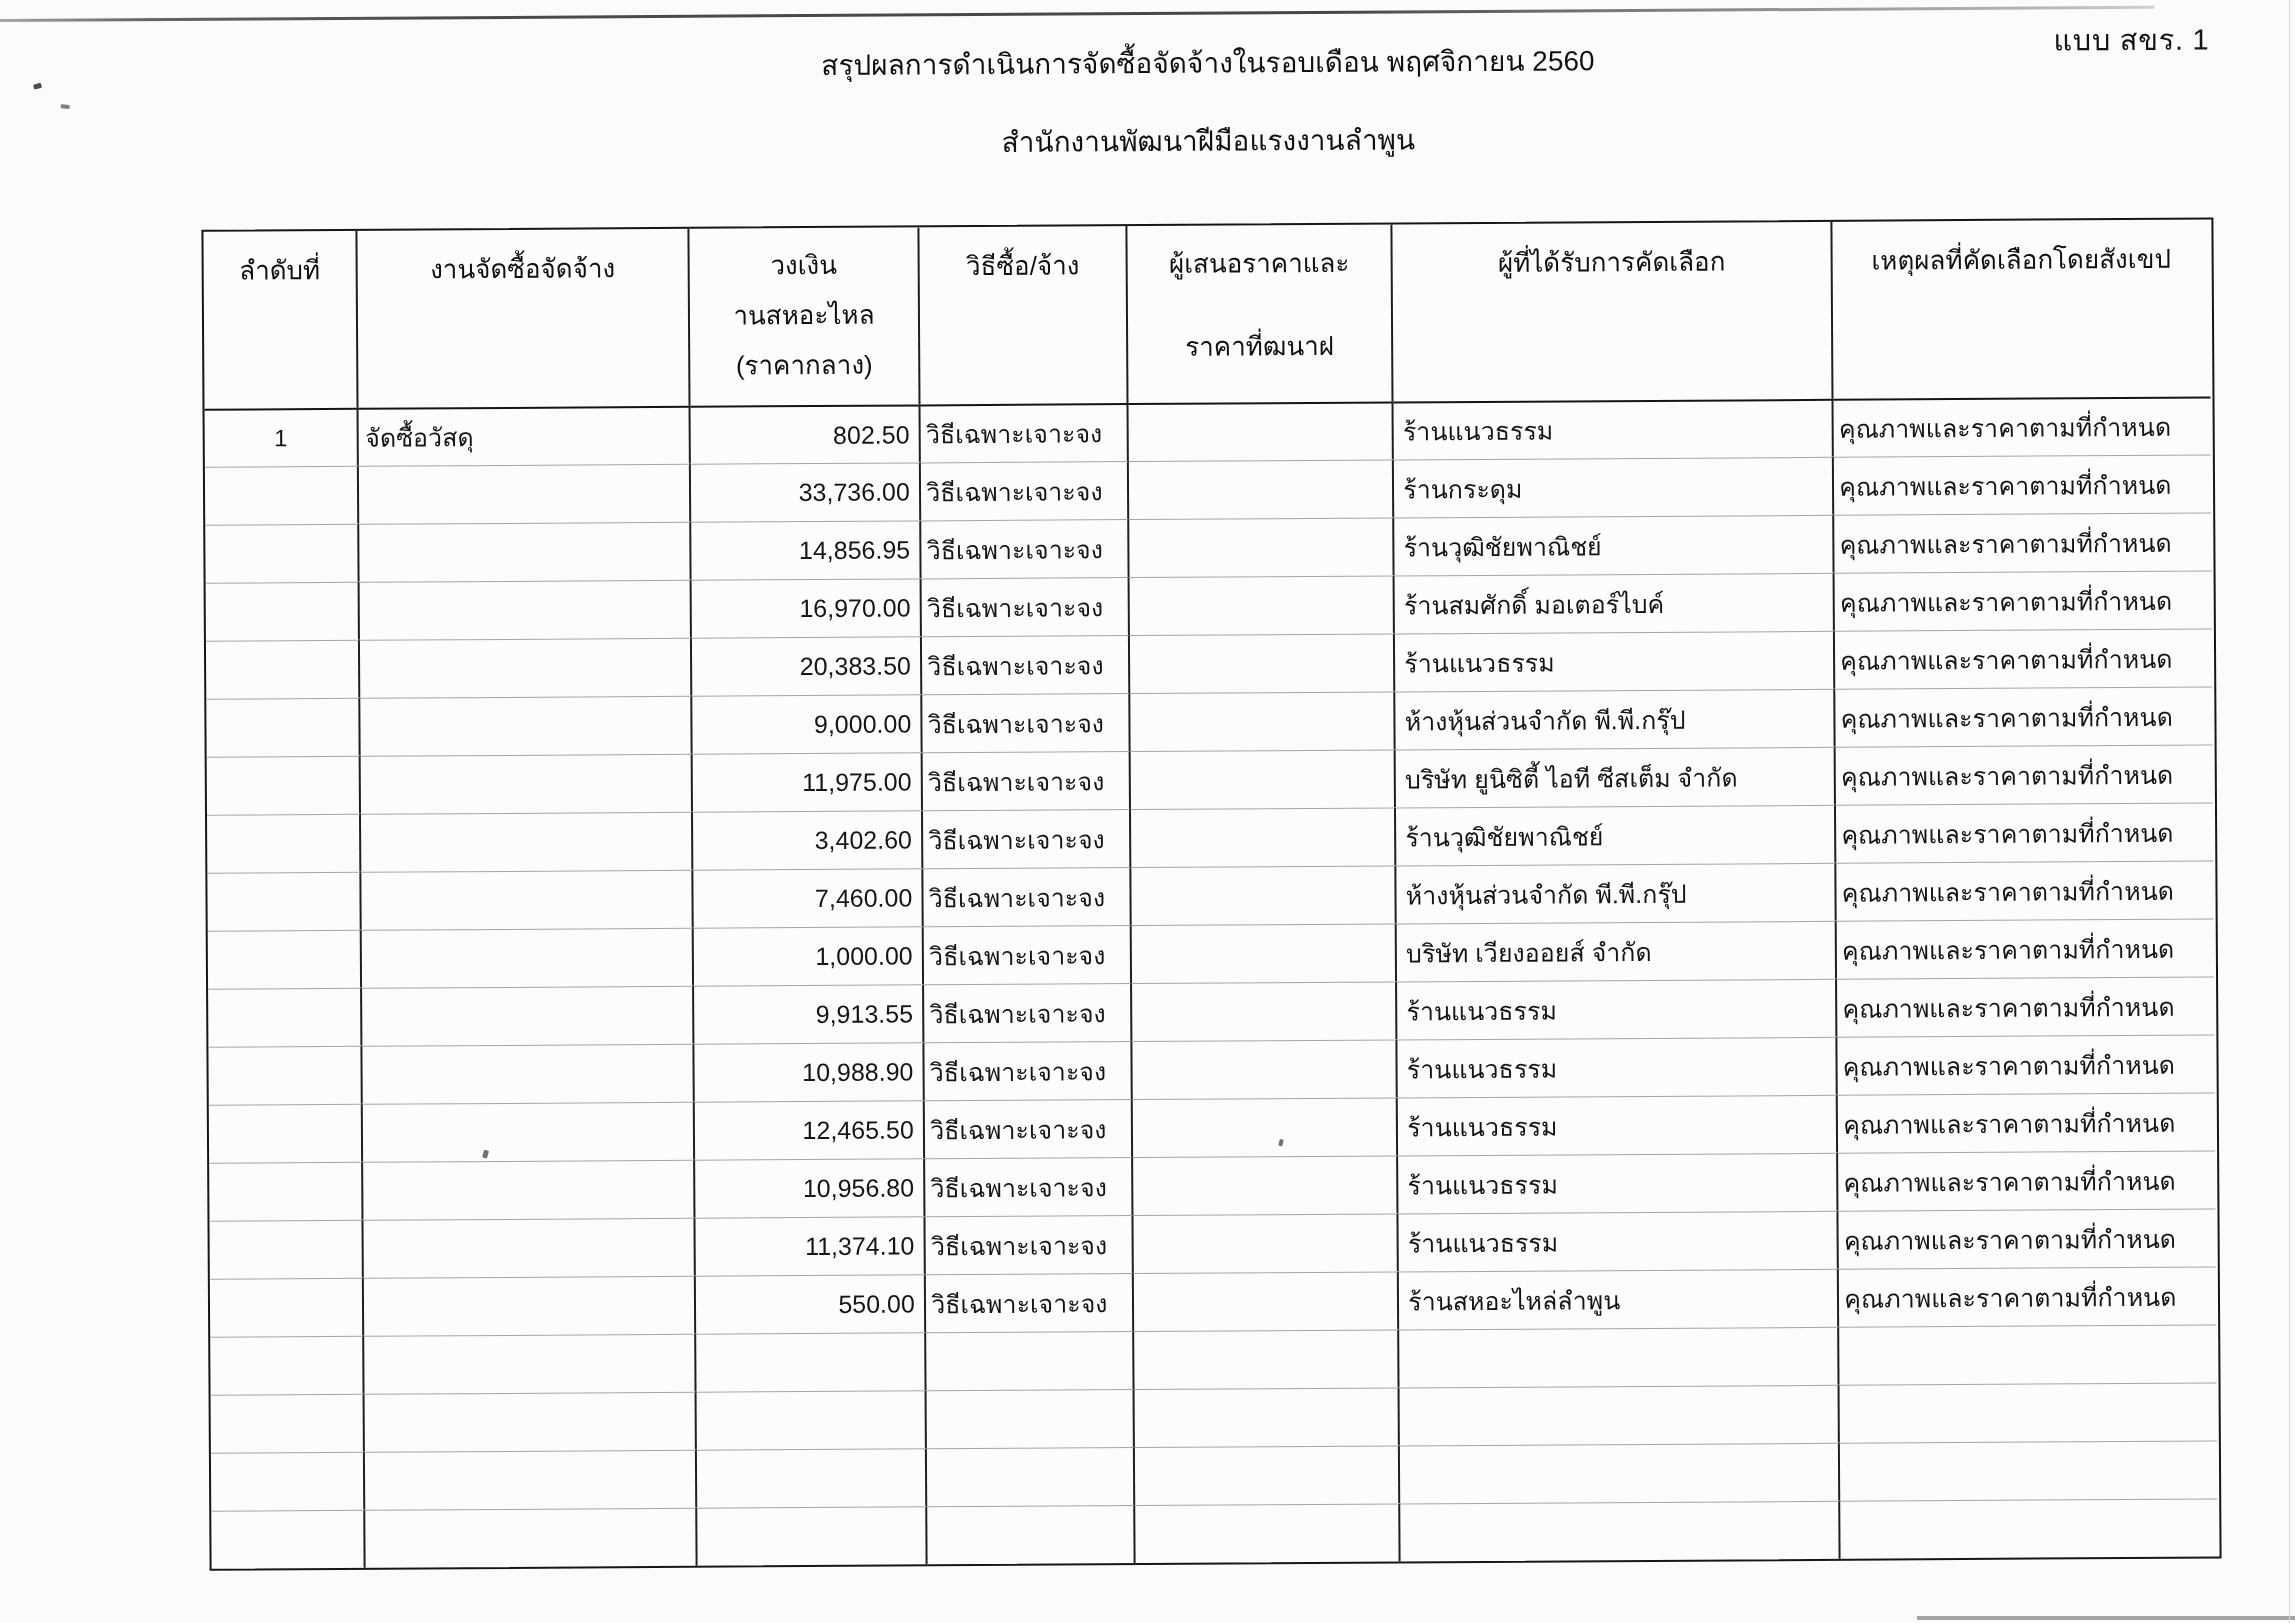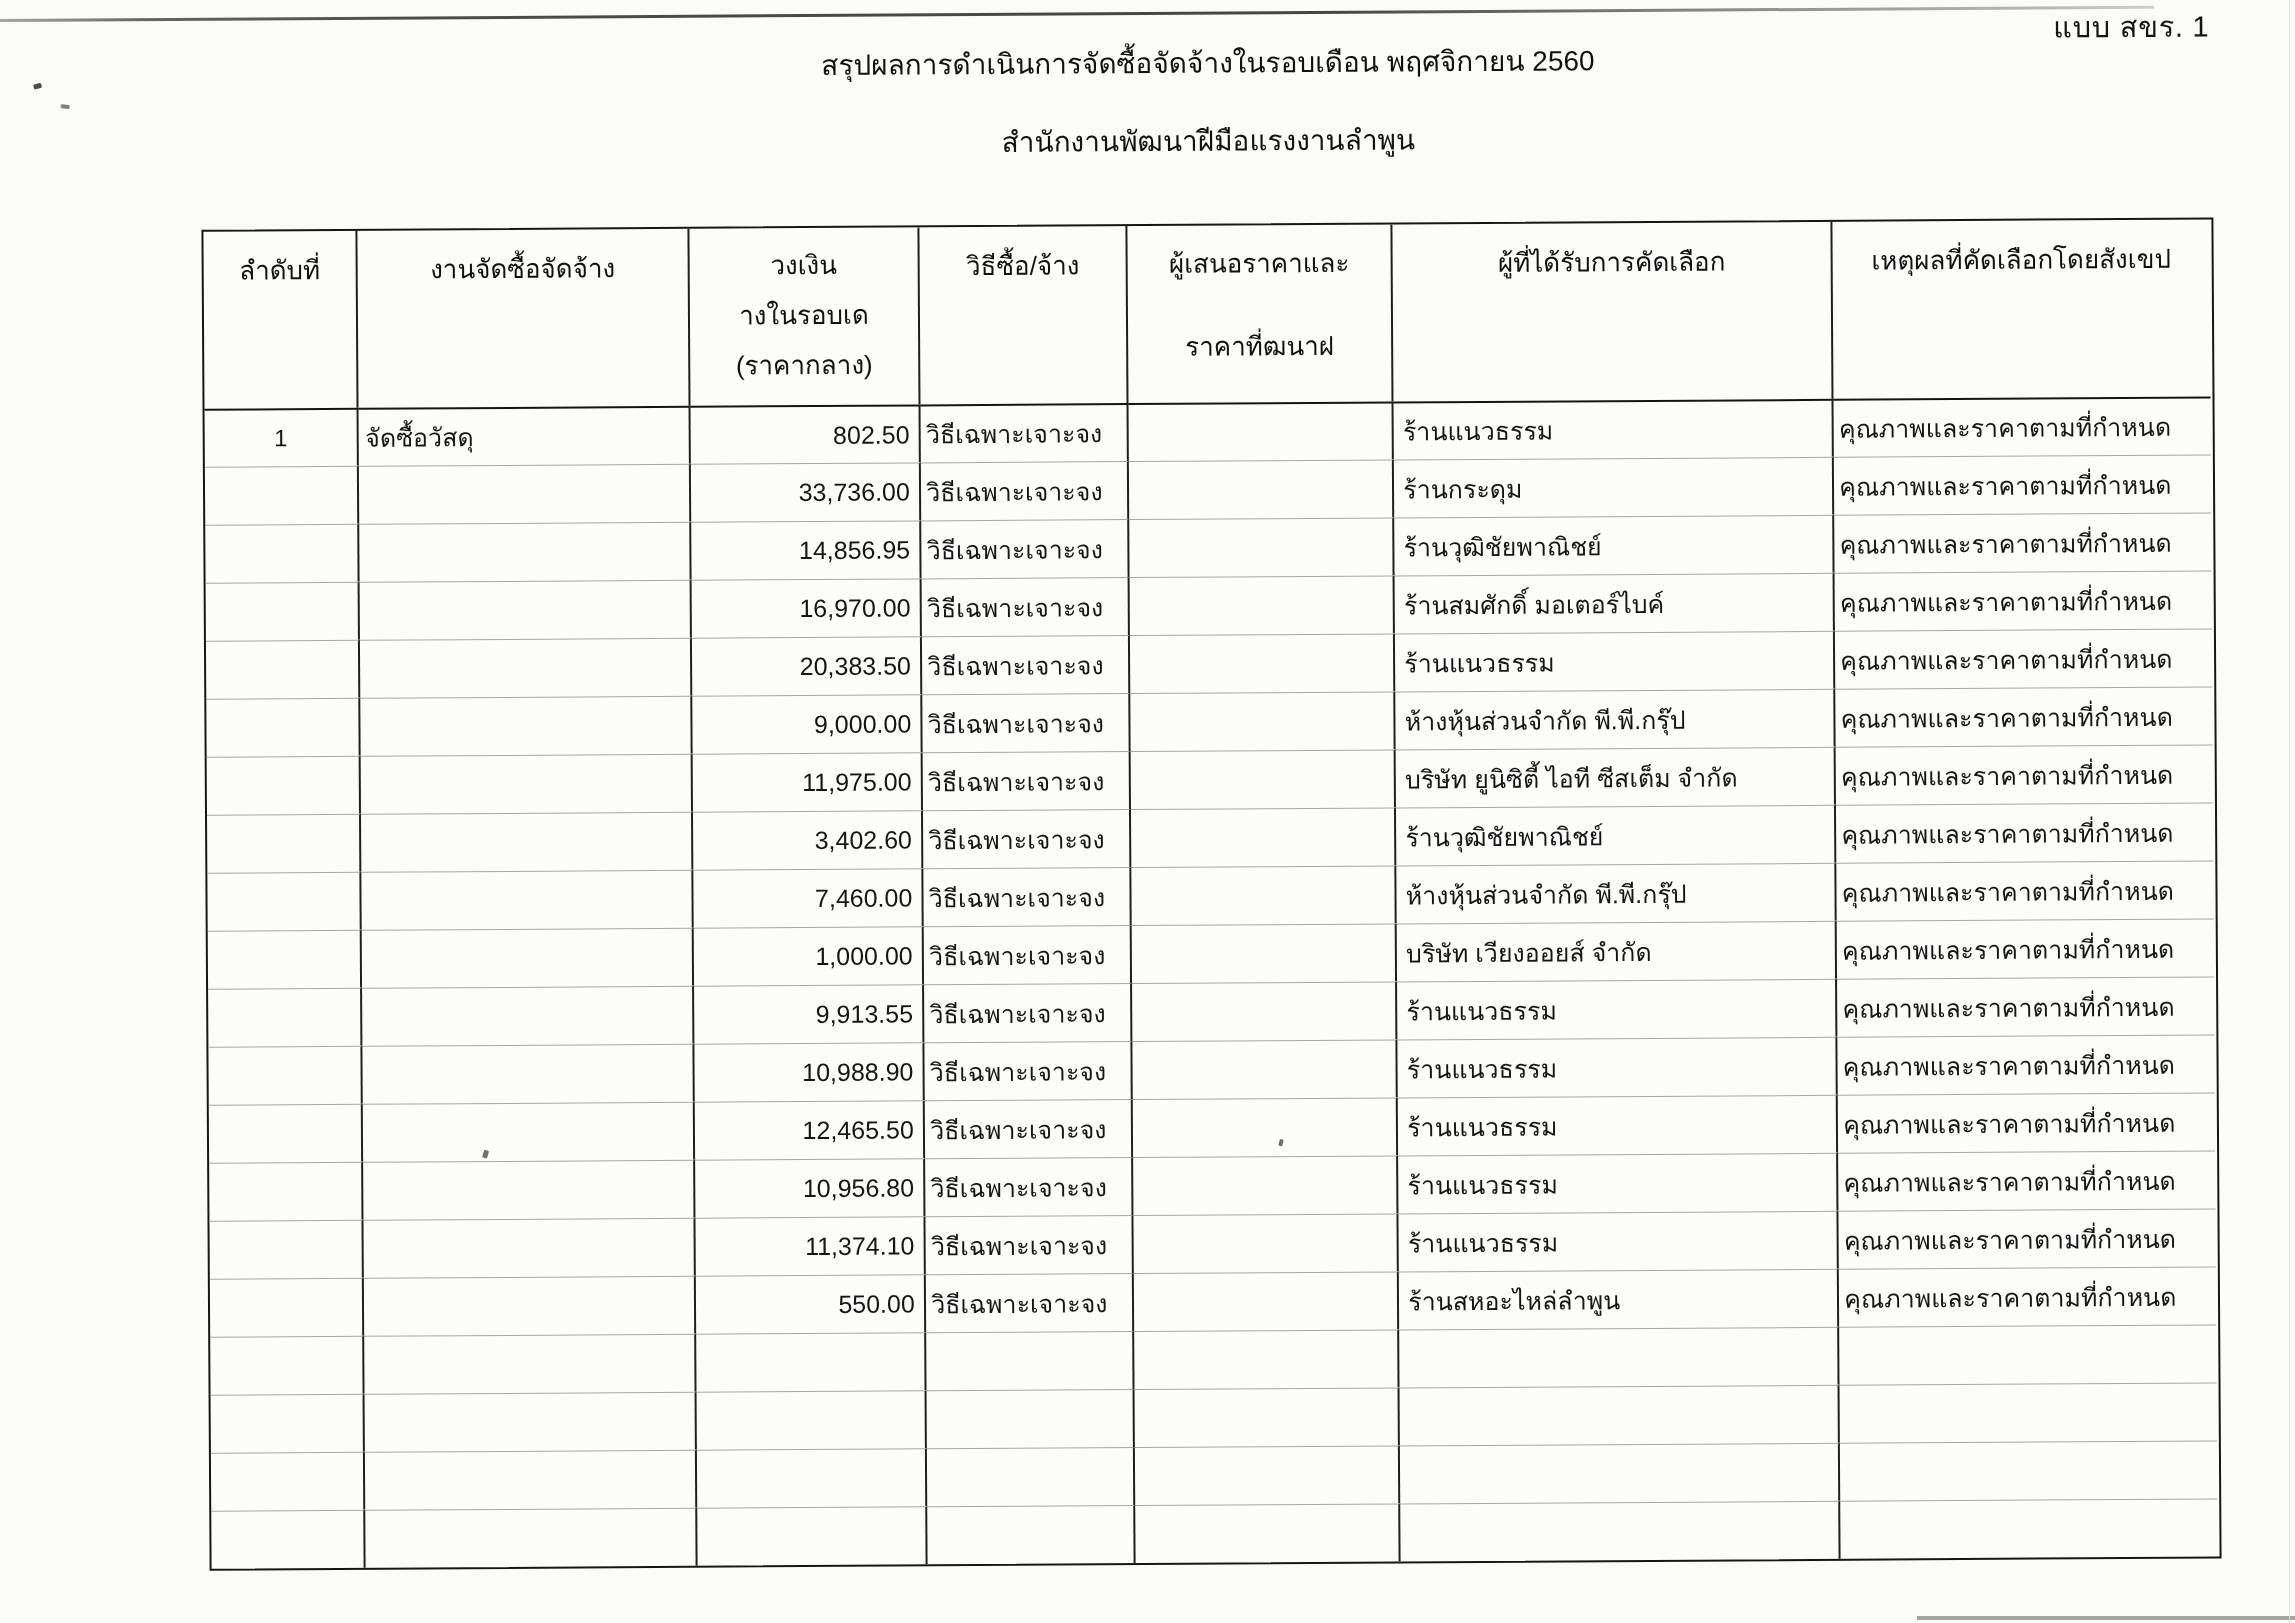--- a/index.html
+++ b/index.html
@@ -27,21 +27,21 @@
     position: absolute;
     left: 1917px; bottom: 3.3px; width: 378px; height: 3.9px;
     background: #8f8f8f; opacity:.8;
   }
   .page-edge-right {
     position: absolute; right: 5.2px; top: 0; width: 1.3px; height: 100%;
     background: #dedede;
   }
   .form-code {
     position: absolute;
-    top: 10px; right: 81px;
+    top: 23px; right: 81px;
     font-size: 29px; letter-spacing: 0.7px;
     color: #141414;
   }
   .titles {
     position: absolute; left: 208px; top: 41px; width: 2009px;
     text-align: center;
   }
   .title1 { font-size: 28px; color: #111; }
   .title2 { font-size: 28px; color: #111; margin-top: 34px; }
 
@@ -101,21 +101,21 @@
 
   <div class="ptable" id="ptable">
     <div class="hc">
         <span class="pad">ลำดับที่</span>
       </div>
     <div class="hc">
         <span class="pad">งานจัดซื้อจัดจ้าง</span>
       </div>
     <div class="hc hc-stack">
       <span>วงเงิน</span>
-      <span>างในรอบเด</span>
+      <span>านสหอะไหล</span>
       <span>(ราคากลาง)</span>
     </div>
     <div class="hc">
         <span class="pad">วิธีซื้อ/จ้าง</span>
       </div>
     <div class="hc hc-two">
       <span>ผู้เสนอราคาและ</span>
       <span>ราคาที่ฒนาฝ</span>
     </div>
     <div class="hc">

